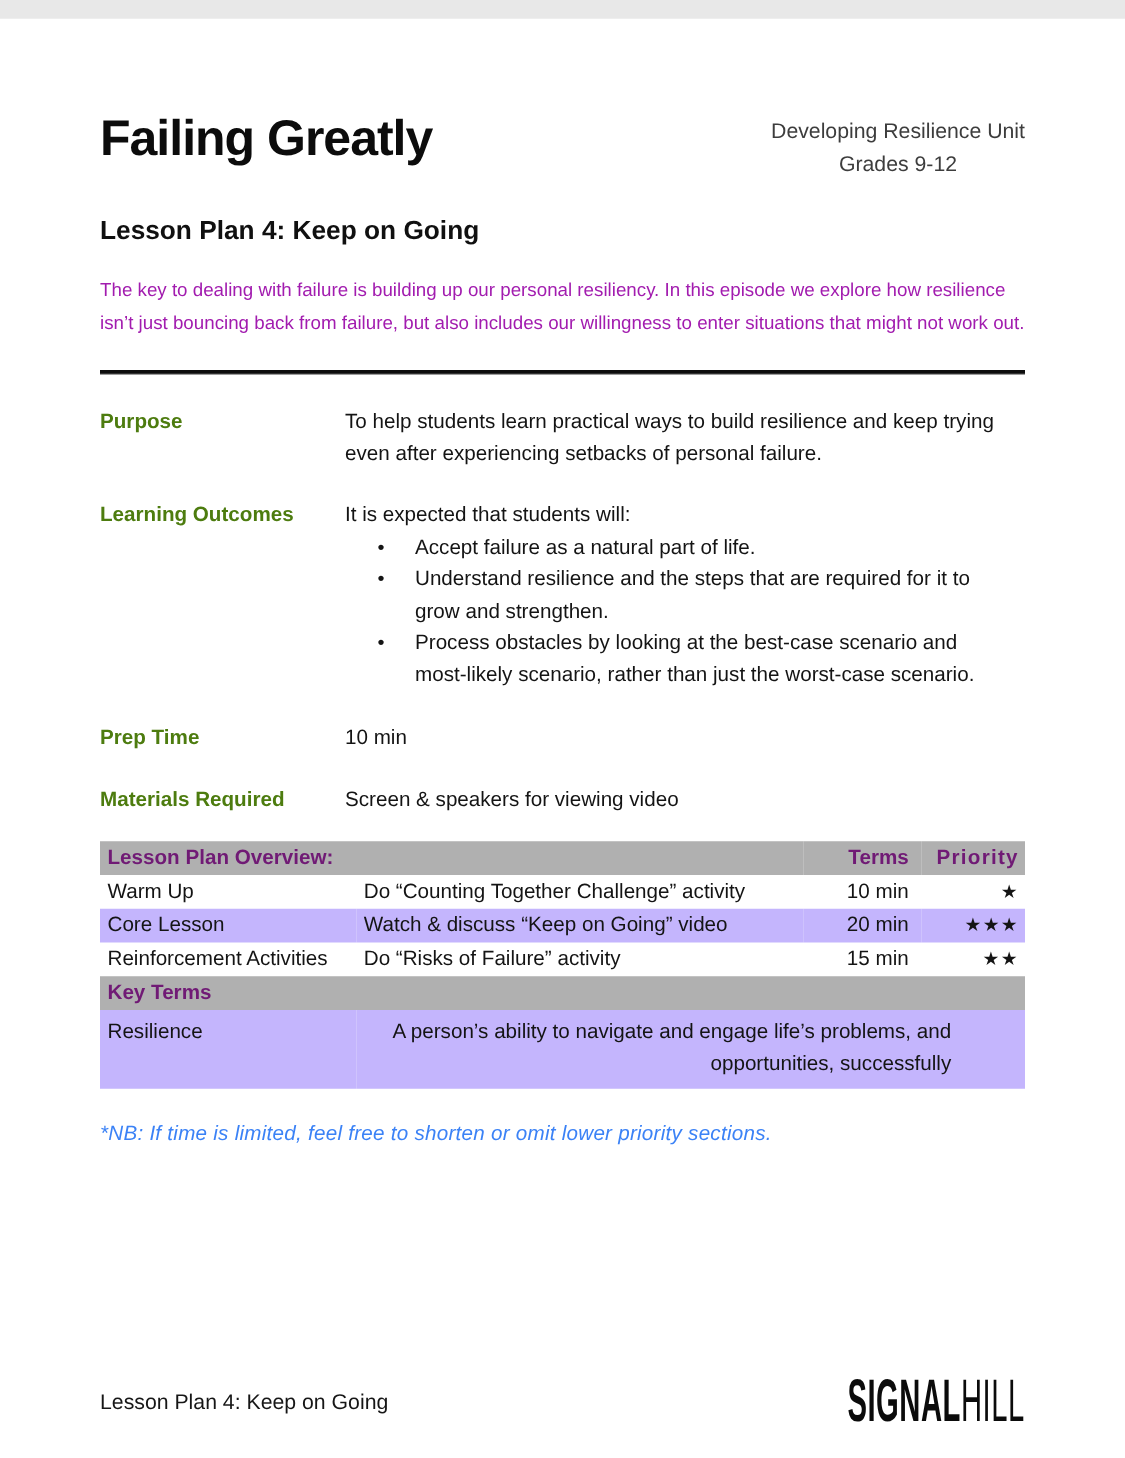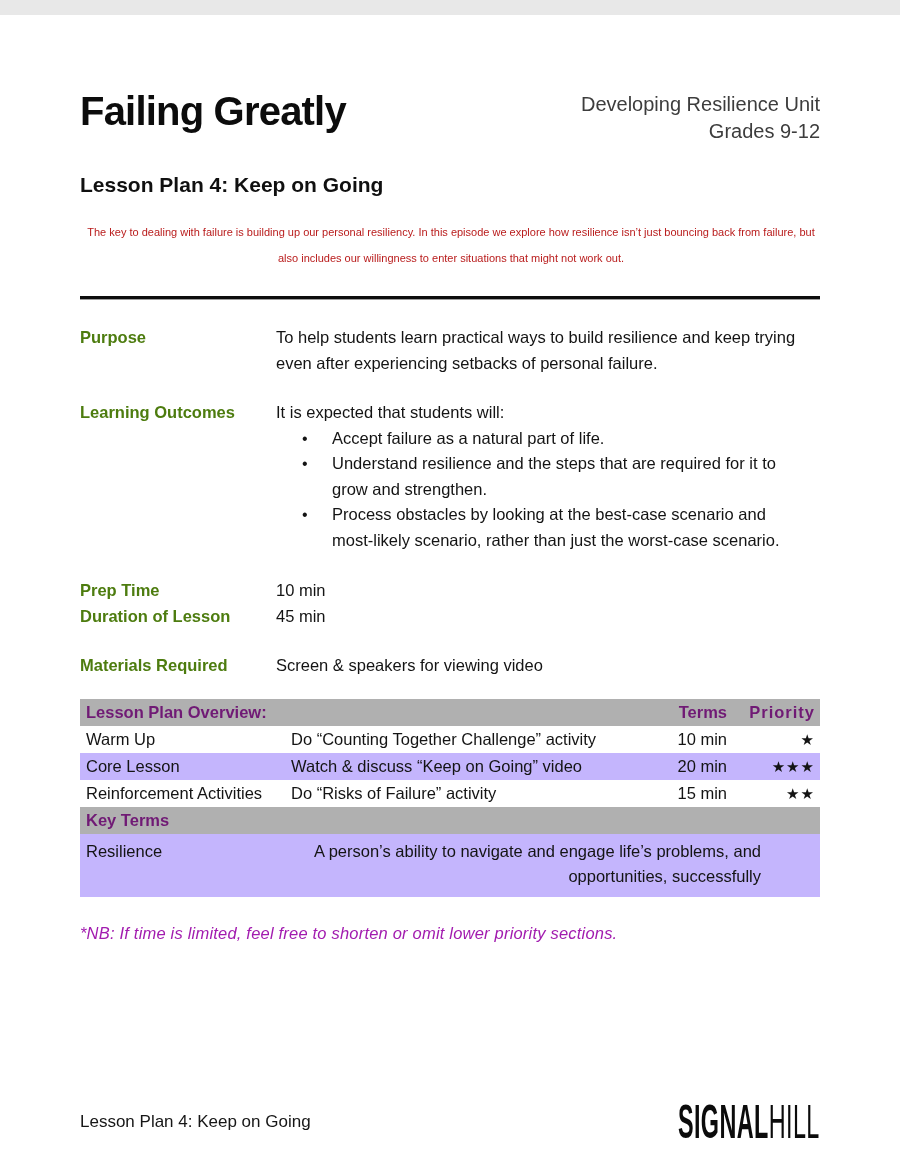--- a/index.html
+++ b/index.html
@@ -14,25 +14,25 @@
     box-sizing:border-box;
   }
   .content { padding:0 80px; }
 
   
   .doc-header { display:flex; justify-content:space-between; align-items:flex-start; padding-top:72px; }
   .doc-title {
     margin:0; font-size:40px; font-weight:800; letter-spacing:-0.8px;
     line-height:48px; color:#0c0c0c;
   }
-  .unit-info { text-align:right; font-size:20px; line-height:27px; color:#3d3d3d; margin-top:4px; font-weight:400; }
+  .unit-info { text-align:center; font-size:17px; line-height:27px; color:#3d3d3d; margin-top:4px; font-weight:400; }
 
   .lesson-heading { margin:27px 0 0 0; font-size:21px; font-weight:700; line-height:26px; color:#101010; }
 
-  .intro { margin:22px 0 0 0; font-size:11px; line-height:25.5px; width:742px; color:#b91c1c;text-align:center; }
+  .intro { margin:22px 0 0 0; font-size:15px; line-height:25.5px; width:742px; color:#a21caf; }
 
   .divider { margin-top:25px; height:3px; background:#0d0d0d; border-bottom:1px solid #9d9d9d; }
 
   
   .details { margin-top:25px; font-size:16.5px; line-height:25.5px; }
   .detail-row { display:grid; grid-template-columns:196px 1fr; }
   .detail-label { font-weight:700; color:#4d7c0f; }
   .mt-lg { margin-top:25px; }
   .mt-md { margin-top:24px; }
 
@@ -51,21 +51,21 @@
   .overview-table td, .overview-table th { padding:2px 6px; line-height:23px; vertical-align:top; text-align:left; }
   .hdr-row { background:#b0b0b0; }
   .hdr-row th { font-weight:700; color:#701a75; }
   .alt-row { background:#c4b5fd; }
   .col-length { text-align:right !important; padding-right:10px !important; }
   .col-priority { text-align:right !important; padding-right:5px !important; letter-spacing:1px; }
   .stars { font-size:15px; }
   .keyterm-def { max-width:470px;text-align:right; }
   .keyterm-row td { padding-top:5px; padding-bottom:7px; line-height:25.5px; }
 
-  .nb-note { margin-top:27px; font-size:16.5px; font-style:italic; color:#a21caf; letter-spacing:0.2px; }
+  .nb-note { margin-top:27px; font-size:16.5px; font-style:italic; color:#3b82f6; letter-spacing:0.2px; }
 
   
   .footer { position:absolute; left:80px; right:80px; top:1078px; height:58px;
             display:flex; justify-content:space-between; align-items:center; }
   .footer-page-label { font-size:17px; color:#161616; }
   .logo { display:inline-block; font-size:30px; line-height:30px; white-space:nowrap;
           transform:scaleY(1.6) scaleX(0.78); transform-origin:right center; letter-spacing:0.5px; color:#0b0b0b; }
   .logo .heavy { font-weight:800; }
   .logo .light { font-weight:400; }
 </style>
@@ -104,24 +104,20 @@
             <li><span class="outcome-item-text">Accept failure as a natural part of life.</span></li>
             <li><span class="outcome-item-text">Understand resilience and the steps that are required for it to grow and strengthen.</span></li>
             <li><span class="outcome-item-text">Process obstacles by looking at the best-case scenario and most-likely scenario, rather than just the worst-case scenario.</span></li>
           </ul>
         </div>
       </div>
 
       <div class="detail-row mt-lg">
         <div class="detail-label">Prep Time</div>
         <div>10 min</div>
-      </div>
-      <div class="detail-row">
-        <div class="detail-label">Duration of Lesson</div>
-        <div>45 min</div>
       </div>
 
       <div class="detail-row mt-md">
         <div class="detail-label">Materials Required</div>
         <div>Screen &amp; speakers for viewing video</div>
       </div>
 
     </div>
 
     <table class="overview-table">

